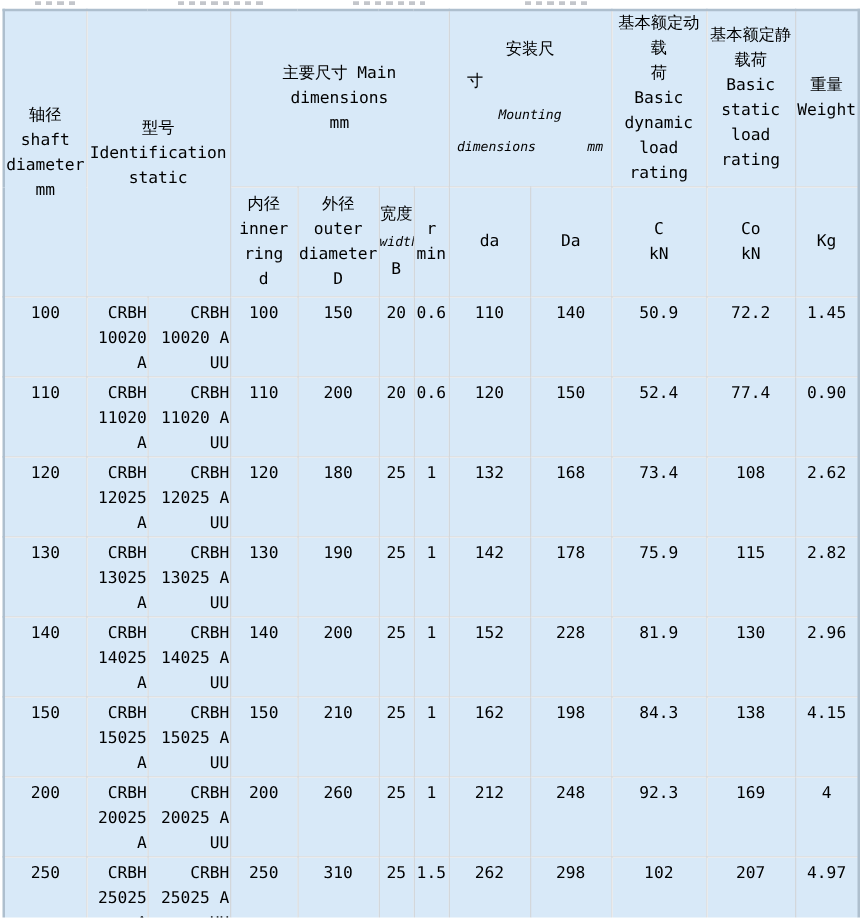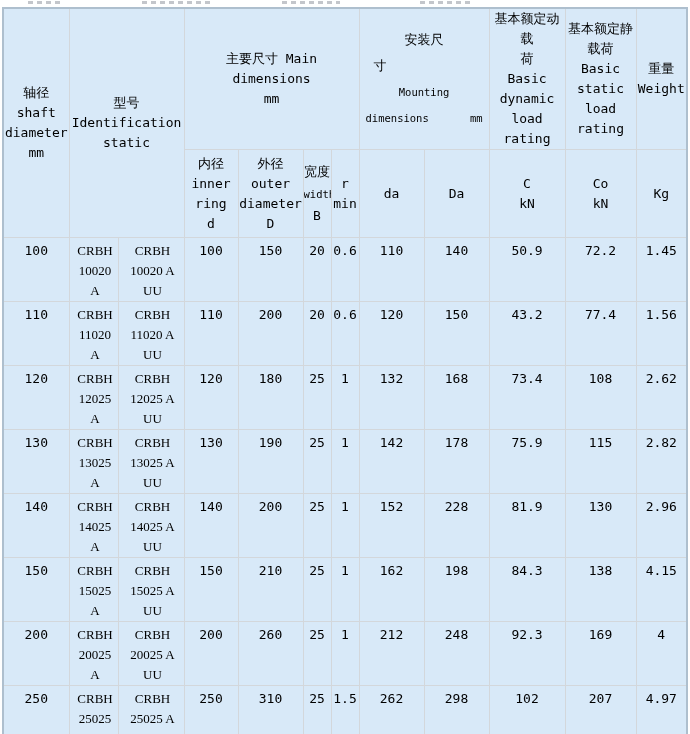--- a/index.html
+++ b/index.html
@@ -37,23 +37,23 @@
     font-size: 13px;
     padding: 0;
     overflow: hidden;
   }
   thead th { text-align: center; vertical-align: middle; line-height: 20px; }
   tr.h1 { height: 122px; }
   tr.h2 { height: 88px; }
   tbody tr { height: 64px; padding-left: 44px; }
   tbody td { vertical-align: top; padding-top: 3px; line-height: 20px; }
   td.num { text-align: center; }
-  td.model { text-align: center; padding-left: 3px; white-space: pre-line; font-family: Liberation Serif, serif; }
+  td.model { text-align: right; padding-left: 3px; white-space: pre-line; }
   .pre { white-space: pre-line; }
-  .sm { font-size: 10.5px; }
+  .sm { font-size: 10.5px; font-style: italic; }
   th.mounting div { line-height: 26px; }
   .m2 { text-align: left; padding-left: 14px; }
   .m4 { display: flex; justify-content: space-between; padding: 0 6px; }
   th.widthB div { line-height: 22px; }
 </style>
 </head>
 <body>
 
 <div class="page">
   <div class="dash d1"></div>
@@ -163,23 +163,23 @@
 A</td>
         <td class="model">CRBH
 11020 A
 UU</td>
         <td class="num">110</td>
         <td class="num">200</td>
         <td class="num">20</td>
         <td class="num">0.6</td>
         <td class="num">120</td>
         <td class="num">150</td>
-        <td class="num">43.2</td>
+        <td class="num">52.4</td>
         <td class="num">77.4</td>
-        <td class="num">1.56</td>
+        <td class="num">0.90</td>
       </tr>
       <tr>
         <td class="num">120</td>
         <td class="model">CRBH
 12025
 A</td>
         <td class="model">CRBH
 12025 A
 UU</td>
         <td class="num">120</td>

